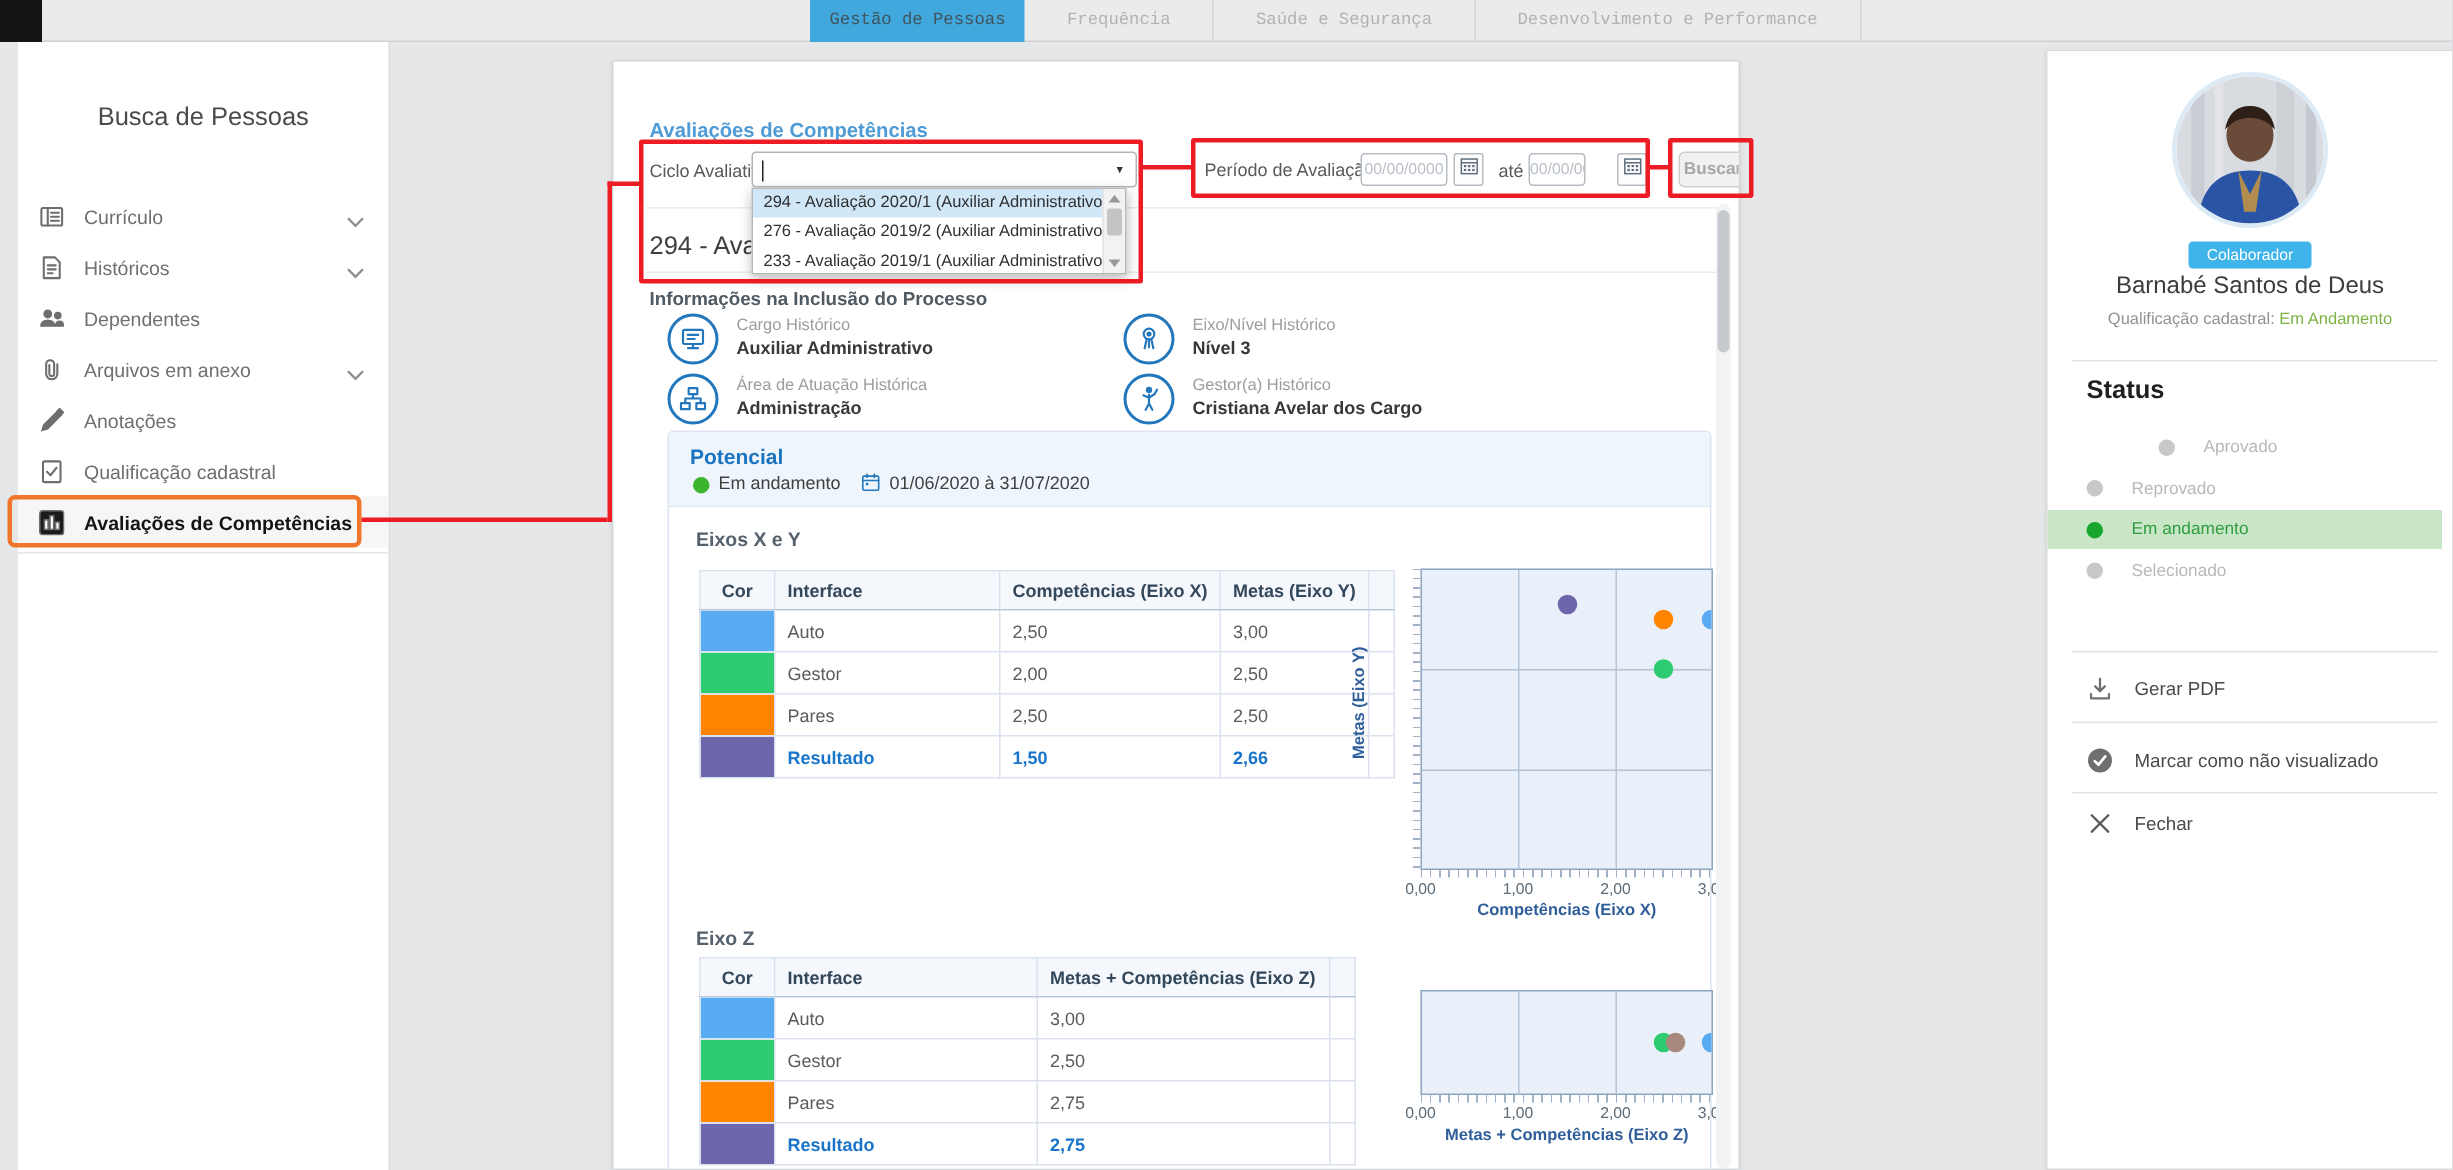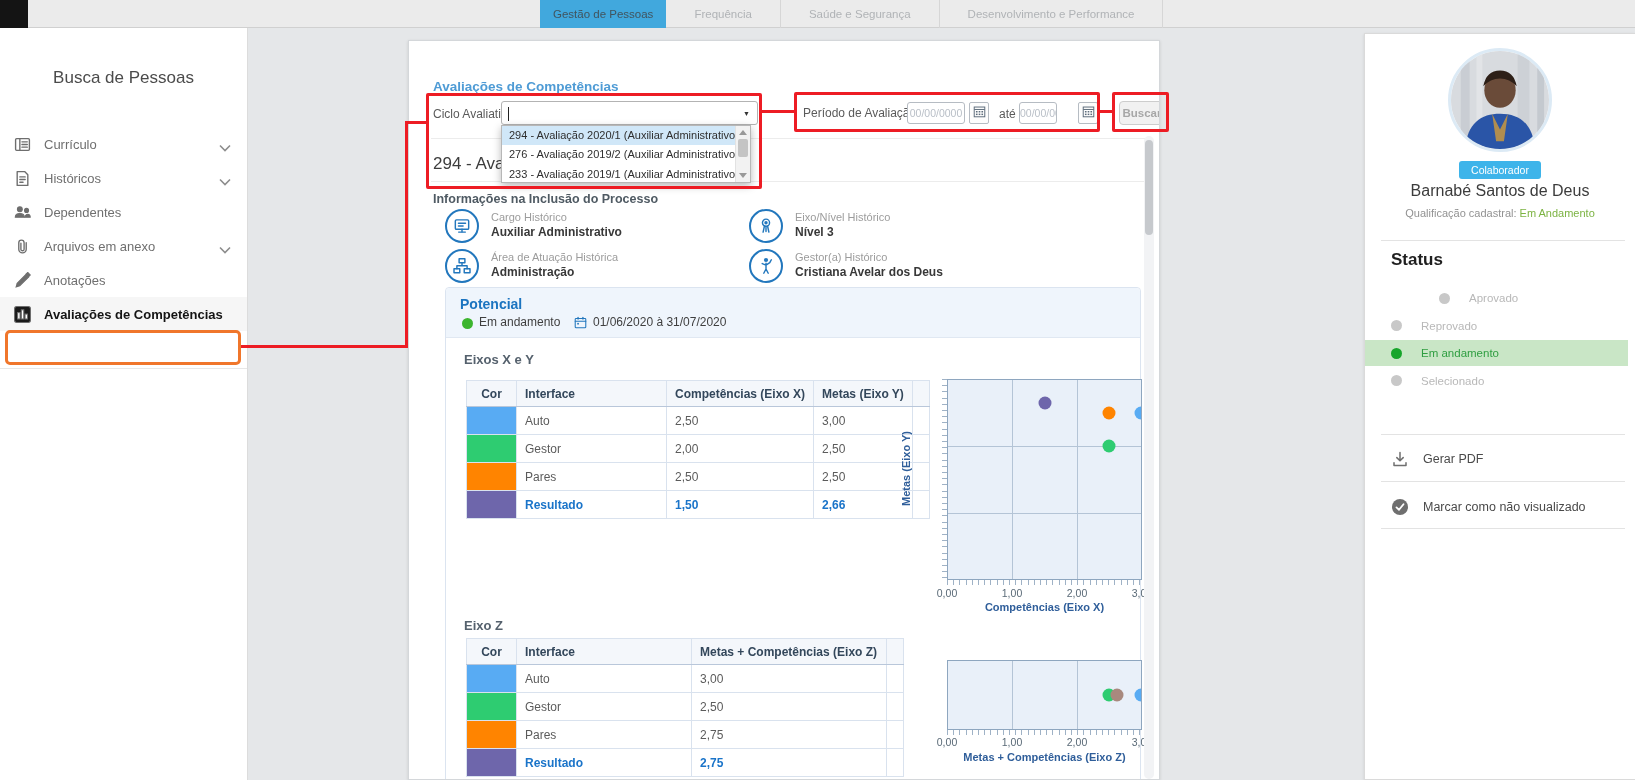--- a/index.html
+++ b/index.html
@@ -5,26 +5,26 @@
   * { margin:0; padding:0; box-sizing:border-box; }
   html,body { background:#cfd2d5; }
   #app{
     position:relative; width:1635px; height:780px; overflow:hidden;
     background:#e5e7e9; font-family:"Liberation Sans",sans-serif;
   }
   
   .topbar{ position:absolute; left:0; top:0; width:1635px; height:28px;
     background:#ebebeb; border-bottom:1px solid #d0d0d0; }
   .corner{ position:absolute; left:0; top:0; width:28px; height:28px; background:#141414; }
-  .tabs{ position:absolute; left:540px; top:0; height:16px; display:flex; }
+  .tabs{ position:absolute; left:540px; top:0; height:16px; display:flex;font-family:Liberation Mono, monospace; }
   .tab{ height:28px; line-height:28px; padding:0 28px; font-size:11.5px; color:#b0b3b6;
     border-right:1px solid #d6d6d6; white-space:nowrap; cursor:pointer; }
   .tab.active{ background:#41a8dd; color:#41545e; padding:0 13px; border-right:none; }
   
-  .sidebar{ position:absolute; left:0; top:28px; width:248px; height:752px;
+  .sidebar{ position:absolute; left:12px; top:28px; width:248px; height:752px;
     background:#fff; border-right:1px solid #dcdcdc; }
   .sidebar h1{ margin-top:40px; text-align:center; font-size:17px; font-weight:normal; color:#4b4b4b; }
   .side-nav{ position:absolute; left:0; top:99px; right:0; }
   .side-item{ position:relative; height:34px; display:flex; align-items:center;
     padding-left:14px; font-size:13px; color:#6f6f6f; cursor:pointer; }
   .side-item .ic{ width:17px; height:17px; margin-right:13px; color:#6e6e6e; flex:none; }
   .side-item .ic svg{ width:100%; height:100%; stroke:currentColor; }
   .side-item .chev{ position:absolute; right:16px; width:12px; height:8px; }
   .side-item.active{ font-weight:bold; color:#141414; background:#f6f6f6; }
   .side-divider{ position:absolute; left:0; top:340px; width:100%; height:1px; background:#e7e7e7; }
@@ -184,20 +184,27 @@
               <polyline points="1,1.5 6,6.5 11,1.5" fill="none" stroke="#8d8d8d" stroke-width="1.6"></polyline>
             </svg></span>
         </div>
         <div class="side-item">
           <span class="ic"><svg viewBox="0 0 16 16" fill="currentColor" stroke="none">
               <path d="M2 14l1-3.4 8.4-8.4 2.4 2.4L5.4 13z"></path>
               <rect x="12.4" y="0.6" width="2" height="3.4" transform="rotate(-45 13.4 2.3)"></rect>
             </svg></span>
           <span>Anotações</span>
         </div>
+        <div class="side-item">
+          <span class="ic"><svg viewBox="0 0 16 16" fill="none" stroke="currentColor" stroke-width="1.3" stroke-linecap="round" stroke-linejoin="round">
+              <rect x="2.5" y="1.5" width="11" height="13" rx="1"></rect>
+              <polyline points="5,8 7.2,10.2 11,5.5"></polyline>
+            </svg></span>
+          <span>Qualificação cadastral</span>
+        </div>
         <div class="side-item active">
           <span class="ic"><svg viewBox="0 0 16 16">
               <rect x="0.5" y="0.5" width="15" height="15" rx="2" fill="#1a1a1a"></rect>
               <rect x="3.4" y="6.2" width="2.3" height="6" fill="#fff"></rect>
               <rect x="6.9" y="3.6" width="2.3" height="8.6" fill="#fff"></rect>
               <rect x="10.4" y="7.6" width="2.3" height="4.6" fill="#fff"></rect>
             </svg></span>
           <span>Avaliações de Competências</span>
         </div>
       </nav>
@@ -461,21 +468,21 @@
         <div class="val">Administração</div>
       </div>
       <div class="abs info-item" style="left: 340px; top: 208px;">
         <div class="circ">
           <svg viewBox="0 0 18 18" fill="none" stroke="currentColor" stroke-width="1.3" stroke-linecap="round" stroke-linejoin="round">
             <circle cx="9" cy="3.6" r="1.9" fill="currentColor" stroke="none"></circle>
             <path d="M9 6.5v5.2M9 8.2l3.4-2.2M12.4 6l1.4-2.6M9 8.2L5.6 6.8M7 15.5l2-3.8 2 3.8"></path>
           </svg>
         </div>
         <div class="lab">Gestor(a) Histórico</div>
-        <div class="val">Cristiana Avelar dos Deus</div>
+        <div class="val">Cristiana Avelar dos Cargo</div>
       </div>
     </main>
 
   <aside class="rpanel">
     <div class="abs avatar">
       <svg viewBox="0 0 100 100" width="98" height="98">
         <rect width="100" height="100" fill="#d8dbdf"></rect>
         <rect x="10" width="9" height="100" fill="#c9cdd3"></rect>
         <rect x="26" width="6" height="100" fill="#e2e4e7"></rect>
         <rect x="68" width="12" height="100" fill="#cdd1d6"></rect>
@@ -524,20 +531,27 @@
       </div>
       <div class="abs rdiv" style="top: 447px;"></div>
       <div class="abs actrow" style="top: 460px;">
         <span class="aic"><svg viewBox="0 0 18 18">
             <circle cx="9" cy="9" r="8" fill="#6f6f6f"></circle>
             <polyline points="5.5,9.4 8,11.8 12.5,6.3" fill="none" stroke="#fff" stroke-width="1.8" stroke-linecap="round" stroke-linejoin="round"></polyline>
           </svg></span>
         <span class="lb">Marcar como não visualizado</span>
       </div>
       <div class="abs rdiv" style="top: 494px;"></div>
+      <div class="abs actrow" style="top: 502px;">
+        <span class="aic"><svg viewBox="0 0 18 18" stroke="#5a5a5a" stroke-width="1.6" stroke-linecap="round">
+            <line x1="3.5" y1="3.5" x2="14.5" y2="14.5"></line>
+            <line x1="14.5" y1="3.5" x2="3.5" y2="14.5"></line>
+          </svg></span>
+        <span class="lb">Fechar</span>
+      </div>
     </aside>
 
   <div class="annot abox orange" style="left:5px;top:330px;width:236px;height:35px;"></div>
   <div class="annot aline" style="left:241px;top:345px;width:164px;height:3px;"></div>
   <div class="annot aline" style="left:405px;top:121px;width:3px;height:227px;"></div>
   <div class="annot aline" style="left:405px;top:121px;width:21px;height:3px;"></div>
   <div class="annot abox" style="left:426px;top:93px;width:336px;height:96px;"></div>
   <div class="annot aline" style="left:762px;top:110px;width:32px;height:3px;"></div>
   <div class="annot abox" style="left:794px;top:92px;width:306px;height:40px;"></div>
   <div class="annot aline" style="left:1100px;top:110px;width:12px;height:3px;"></div>

